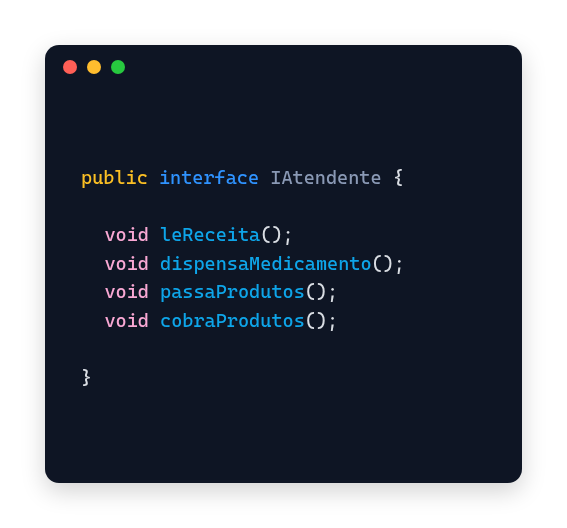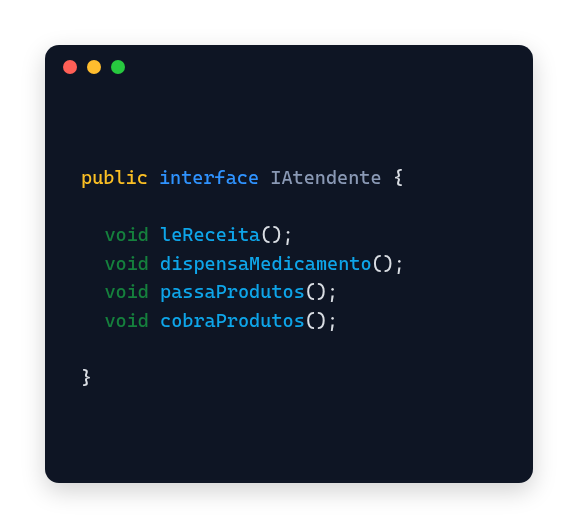--- a/index.html
+++ b/index.html
@@ -19,21 +19,20 @@
   .window {
     position: absolute;
     left: 45px;
     top: 45px;
     width: 477px;
     height: 438px;
     background: #0e1524;
     border-radius: 14px;
     box-shadow: 0 8px 24px rgba(0,0,0,0.18);
     overflow: hidden;
-    padding-left: 11px;
   }
   .titlebar {
     position: absolute;
     left: 0; top: 0; right: 0;
     height: 44px;
     display: flex;
     align-items: center;
     padding-left: 18px;
     gap: 10px;
   }
@@ -53,21 +52,21 @@
     right: 20px;
     font-size: 19px;
     line-height: 1.5;
     white-space: pre;
     color: #d9dde3;
     font-weight: 500;
   }
   .kw-mod   { color: #fbbf24; }  
   .kw-decl  { color: #2f93ff; }  
   .typename { color: #8a99b5; }  
-  .kw-type  { color: #15803d; }  
+  .kw-type  { color: #f9a8d4; }  
   .method   { color: #0ea5e9; }  
   .punct    { color: #d9dde3; }
   .indent1  { padding-left: 2.1ch; display: inline-block; }
   .blockline { display: block; }
 </style>
 </head>
 <body>
 
 <div class="stage">
   <div class="window">

